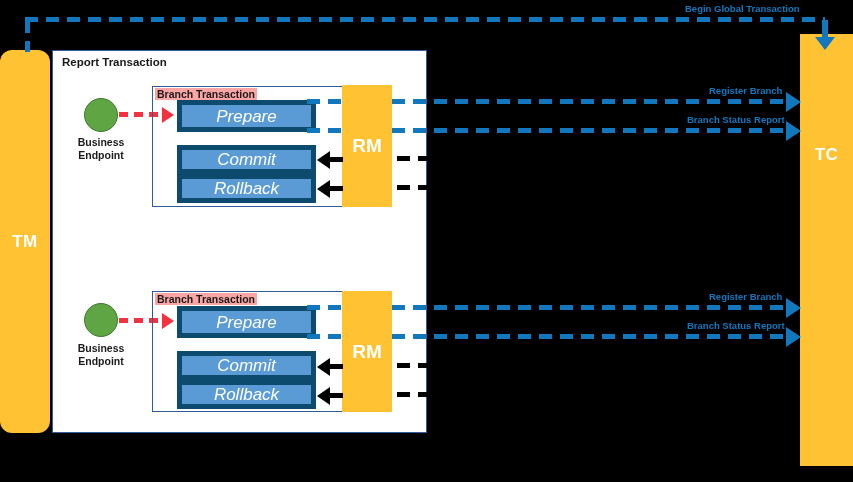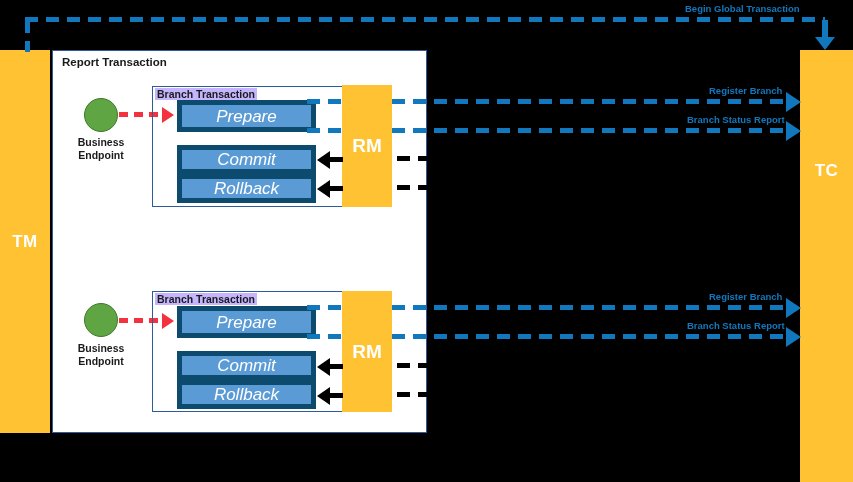--- a/index.html
+++ b/index.html
@@ -46,21 +46,21 @@
   
   .branch-box {
     background: transparent;
     border: 1px solid #2E5C9A;
     box-sizing: border-box;
   }
   .branch-title {
     color: #1A1A1A;
     font-size: 10.5px;
     font-weight: 700;
-    background: #c4b5fd;
+    background: #fca5a5;
   }
 
   
   .action-box {
     background: #5B9BD5;
     border: 5px solid #0c4a6e;
     box-sizing: border-box;
     display: flex;
     align-items: center;
     justify-content: center;
@@ -159,25 +159,25 @@
     font-size: 9.5px;
     font-weight: 700;
     white-space: nowrap;
   }
 </style>
 </head>
 <body>
 
 <div id="canvas">
 
-  <div class="abs pillar" style="left:0px; top:50px; width:50px; height:383px;">
+  <div class="abs pillar" style="left:0px; top:50px; width:50px; height:383px;border-radius:12px;">
     <span class="pillar-label">TM</span>
   </div>
 
-  <div class="abs pillar" style="left:800px; top:50px; width:53px; height:432px;">
+  <div class="abs pillar" style="left:800px; top:34px; width:53px; height:432px;">
     <span class="pillar-label" style="margin-top:-190px;">TC</span>
   </div>
 
   <div class="abs dash-blue-v" style="left:25px; top:20px; height:32px;"></div>
   <div class="abs dash-blue-h" style="left:25px; top:17px; width:800px;"></div>
   <div class="abs arrow-down-blue" style="left:815px; top:37px;"></div>
   <div class="abs arrow-down-blue-stem" style="left:822px; top:20px; width:6px; height:18px;"></div>
   <div class="abs flow-label" style="left:685px; top:3px;">Begin Global Transaction</div>
 
   <div class="abs panel" style="left:52px; top:50px; width:375px; height:383px;"></div>

